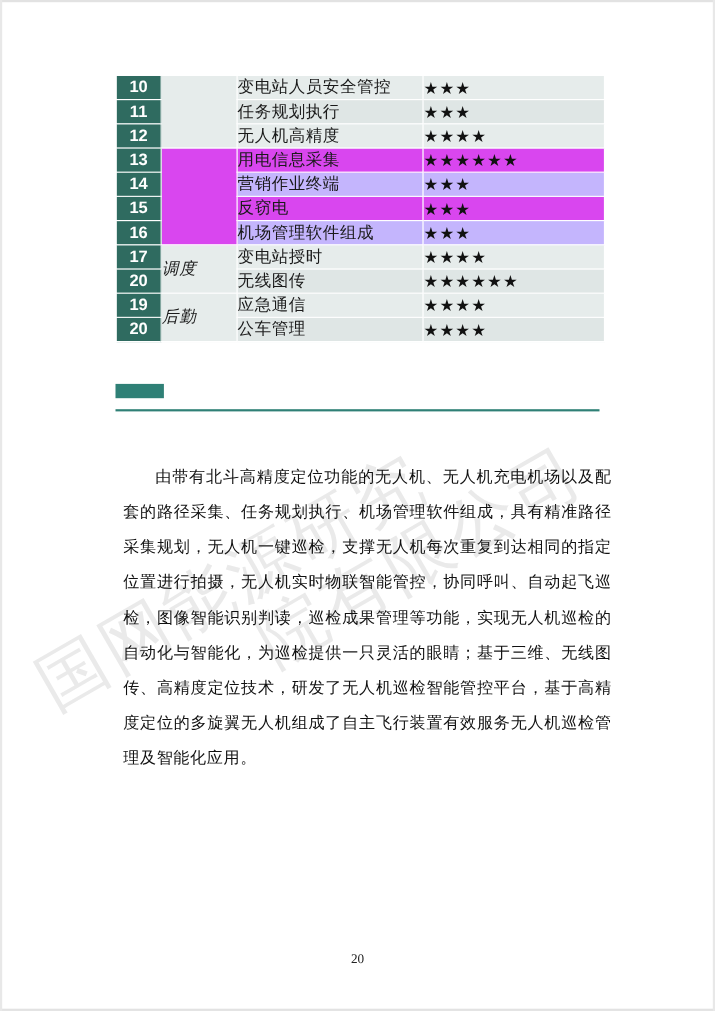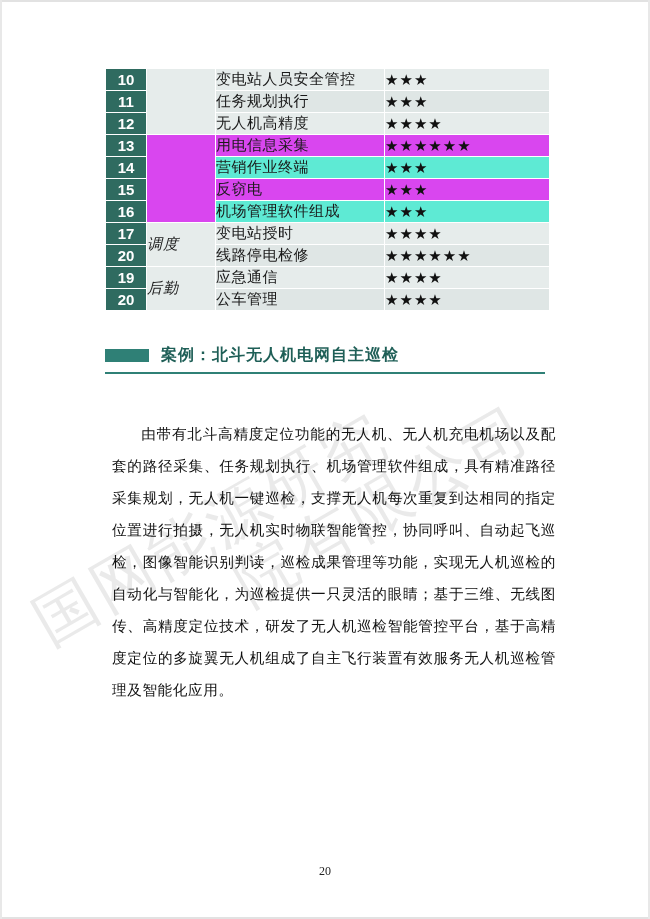--- a/index.html
+++ b/index.html
@@ -98,21 +98,21 @@
   td.stars {
     width: 164px;
     padding-left: 10px;
     color: #111111;
     font-size: 11px;
     letter-spacing: 1px;
   }
   .rowA td.cat, .rowA td.name, .rowA td.stars { background: #e6eceb; }
   .rowB td.cat, .rowB td.name, .rowB td.stars { background: #dfe6e5; }
   .rowC td.cat, .rowC td.name, .rowC td.stars { background: #d946ef; }
-  .rowD td.cat, .rowD td.name, .rowD td.stars { background: #5eead4; }
+  .rowD td.cat, .rowD td.name, .rowD td.stars { background: #c4b5fd; }
 
   
   .case-head {
     position: absolute;
     left: 105px;
     top: 345px;
     width: 440px;
     height: 34px;
     z-index: 6;
   }
@@ -228,40 +228,39 @@
             <td class="stars">★★★</td>
           </tr>
           <tr class="rowA">
             <td class="num">17</td>
             <td class="cat" rowspan="2">调度</td>
             <td class="name">变电站授时</td>
             <td class="stars">★★★★</td>
           </tr>
           <tr class="rowB">
             <td class="num">20</td>
-            <td class="name">线路停电检修</td>
+            <td class="name">无线图传</td>
             <td class="stars">★★★★★★</td>
           </tr>
           <tr class="rowA">
             <td class="num">19</td>
             <td class="cat" rowspan="2">后勤</td>
             <td class="name">应急通信</td>
             <td class="stars">★★★★</td>
           </tr>
           <tr class="rowB">
             <td class="num">20</td>
             <td class="name">公车管理</td>
             <td class="stars">★★★★</td>
           </tr>
         </tbody>
     </table>
   </div>
 
   <div class="case-head">
     <div class="case-bar"></div>
-    <div class="case-text">案例：北斗无人机电网自主巡检</div>
     <div class="case-rule"></div>
   </div>
 
   <div class="body-text">由带有北斗高精度定位功能的无人机、无人机充电机场以及配套的路径采集、任务规划执行、机场管理软件组成，具有精准路径采集规划，无人机一键巡检，支撑无人机每次重复到达相同的指定位置进行拍摄，无人机实时物联智能管控，协同呼叫、自动起飞巡检，图像智能识别判读，巡检成果管理等功能，实现无人机巡检的自动化与智能化，为巡检提供一只灵活的眼睛；基于三维、无线图传、高精度定位技术，研发了无人机巡检智能管控平台，基于高精度定位的多旋翼无人机组成了自主飞行装置有效服务无人机巡检管理及智能化应用。</div>
 
   <div class="page-num">20</div>
 </div>
 
 </body></html>

